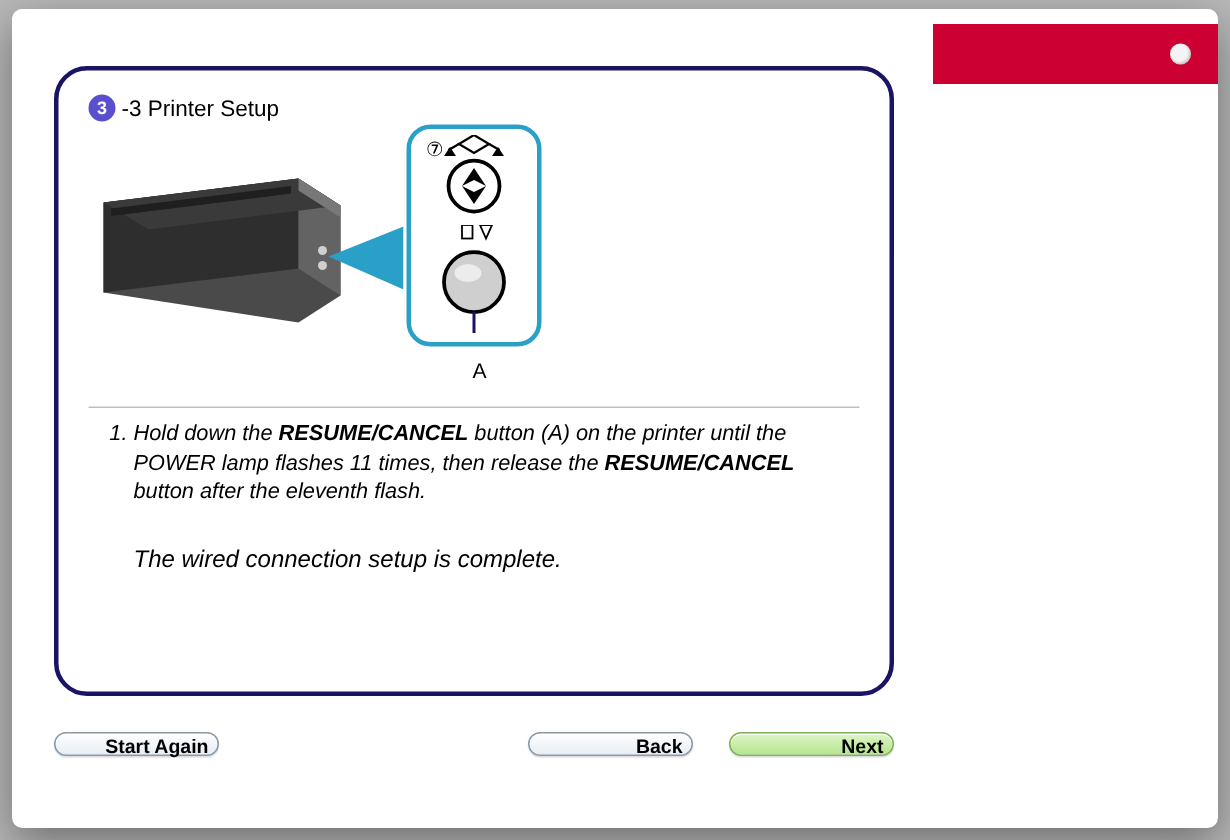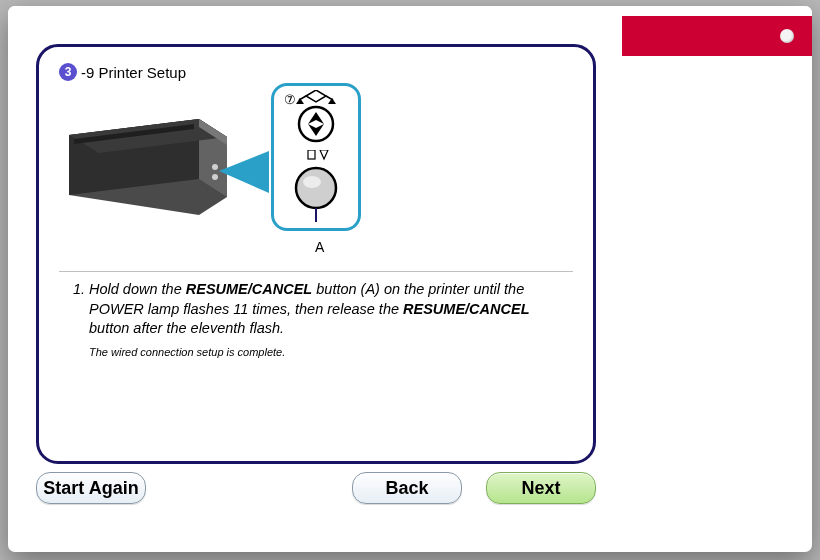--- a/index.html
+++ b/index.html
@@ -140,39 +140,40 @@
     font-size: 14.5px;
     line-height: 1.35;
     padding: 0 4px 0 4px;
   }
   .instruction ol {
     margin: 0;
     padding-left: 26px;
     font-style: italic;
   }
   .instruction .subnote {
-    font-size: 11px;
-    margin-top: 6px;
+    font-size: 16px;
+    margin-top: 24px;
     color: #000;
   }
   .buttons {
     position: absolute;
     left: 28px; bottom: 24px;
     width: 560px;
     display: flex;
     align-items: center;
   }
   .btn {
-    height: 32px;
+    height: 16px;
     border-radius: 14px;
     border: 1px solid #8a99a8;
-    font-size: 18px;
+    font-size: 13px;
     font-weight: bold;
     cursor: pointer;
     box-shadow: 0 1px 1px rgba(0,0,0,0.15), inset 0 1px 0 rgba(255,255,255,0.8);
+    text-align: right;
   }
   .btn-start {
     width: 110px;
     background: linear-gradient(#fefeff,#e6eef5);
     color: #000;
   }
   .btn-back {
     width: 110px;
     background: linear-gradient(#fefeff,#e6eef5);
     color: #000;
@@ -192,21 +193,21 @@
 <div class="window">
 
   <div class="content">
     <div class="red-band">
       <span class="red-dot"></span>
     </div>
 
     <div class="panel">
       <div class="step-heading">
         <span class="step-badge">3</span>
-        <span>-9 Printer Setup</span>
+        <span>-3 Printer Setup</span>
       </div>
 
       <div class="illus">
 
         <svg class="printer-svg" width="210" height="120" viewBox="0 0 210 120">
           <polygon points="10,28 140,12 168,30 168,90 140,108 10,88" fill="#4a4a4a"></polygon>
           <polygon points="10,28 140,12 140,72 10,88" fill="#2e2e2e"></polygon>
           <polygon points="140,12 168,30 168,90 140,72" fill="#636363"></polygon>
           <polygon points="10,28 140,12 168,30 40,46" fill="#3a3a3a"></polygon>
           <polygon points="15,32 135,17 135,22 15,37" fill="#1f1f1f"></polygon>

